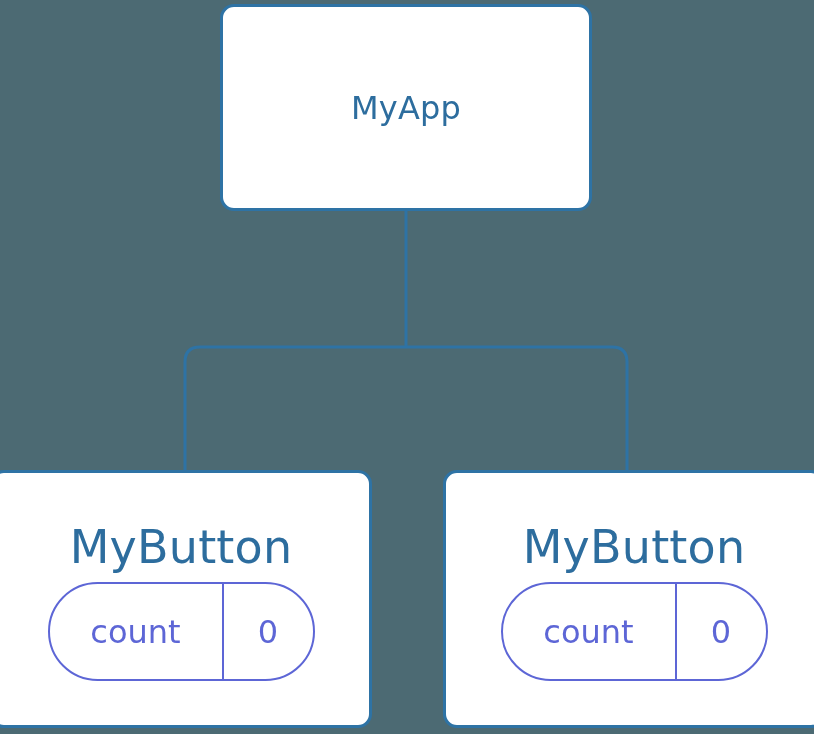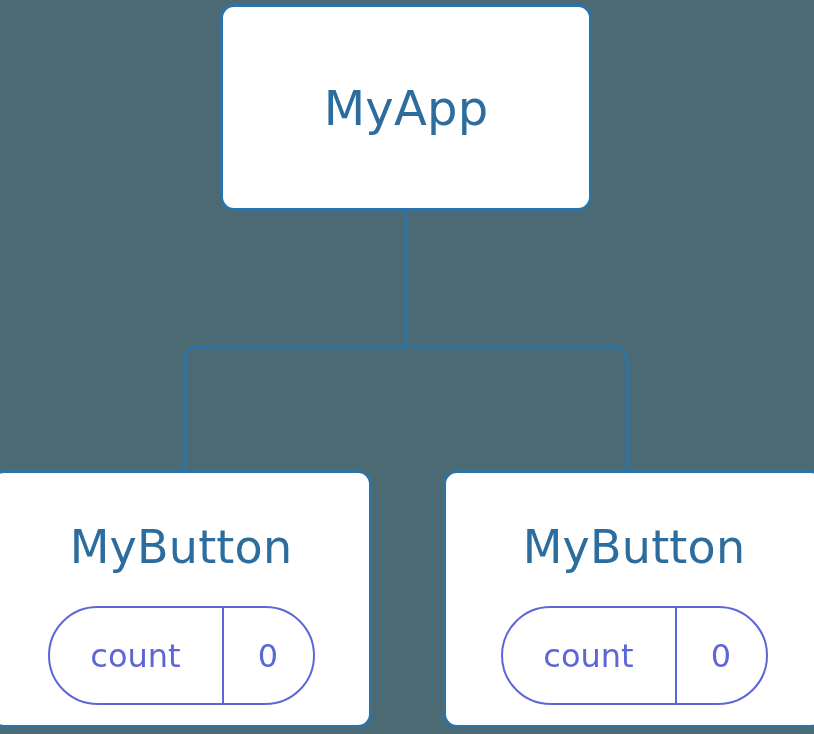--- a/index.html
+++ b/index.html
@@ -65,35 +65,35 @@
   #node-mybutton-right {
     left: 443px;
     top: 470px;
     width: 382px;
     height: 258px;
     justify-content: flex-start;
   }
 
   .node-title {
     color: #2d6d9e;
-    font-size: 48px;
+    font-size: 32px;
     font-weight: 400;
     line-height: 1;
     letter-spacing: 0.2px;
     white-space: nowrap;
   }
 
   .child-title {
     font-size: 46px;
     margin-top: 51px;
   }
 
   
   .state-pill {
-    margin-top: 36px;
+    margin-top: 12px;
     height: 99px;
     width: 267px;
     border: 2px solid #5d66d6;
     border-radius: 52px;
     box-sizing: border-box;
     display: flex;
     align-items: stretch;
     background: #ffffff;
     overflow: hidden;
     text-align: center;

